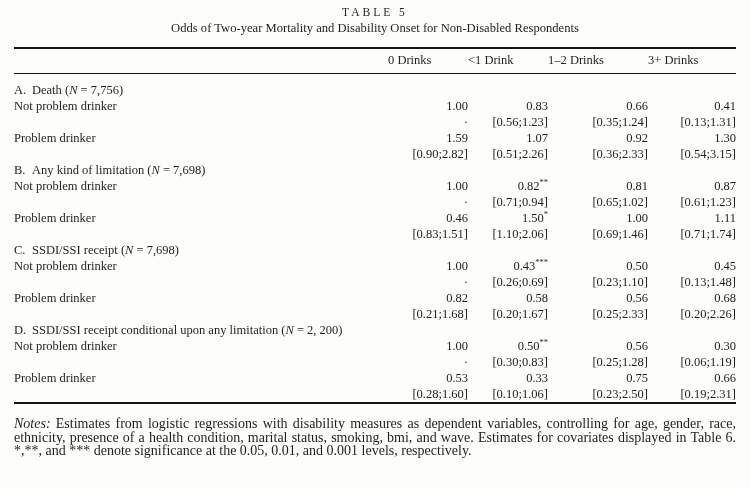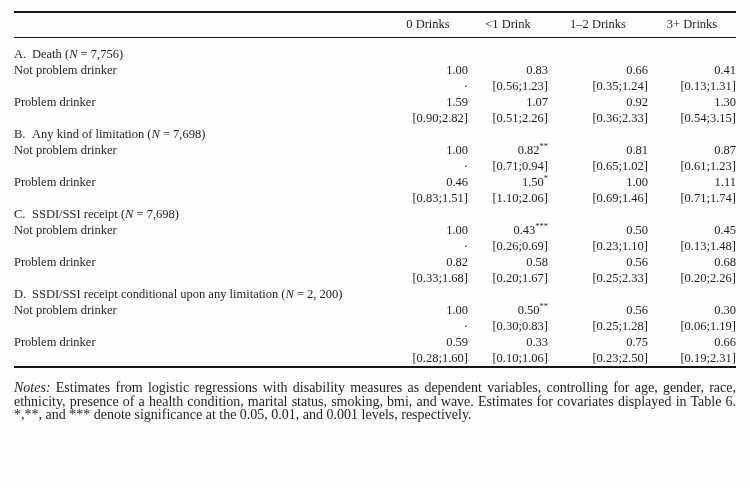--- a/index.html
+++ b/index.html
@@ -37,21 +37,21 @@
     width: 722px;
     border-collapse: collapse;
     table-layout: fixed;
     border-top: 2px solid #151515;
     border-bottom: 2px solid #151515;
     font-size: 12.5px;
   }
   table.results th {
     font-weight: normal;
     font-size: 12.5px;
-    text-align: center;
+    text-align: left;
     padding: 4px 0 5px 0;
     border-bottom: 1.2px solid #151515;
   }
   table.results th.label-col-header {
     text-align: left;
   }
   table.results td {
     padding: 0;
     line-height: 16px;
     vertical-align: bottom;
@@ -85,20 +85,24 @@
   }
   .notes .notes-label {
     font-style: italic;
   }
 </style>
 </head>
 <body>
 
 <div class="page">
 
+  <div class="title-block">
+    <div class="table-label">TABLE 5</div>
+    <div class="table-title">Odds of Two-year Mortality and Disability Onset for Non-Disabled Respondents</div>
+  </div>
 
   <table class="results">
     <colgroup>
       <col style="width:374px">
       <col style="width:80px">
       <col style="width:80px">
       <col style="width:100px">
       <col style="width:88px">
     </colgroup>
     <thead>
@@ -192,21 +196,21 @@
         </tr>
         <tr>
           <td class="row-label">Problem drinker</td>
           <td class="num">0.82</td>
           <td class="num">0.58</td>
           <td class="num">0.56</td>
           <td class="num">0.68</td>
         </tr>
         <tr>
           <td class="row-label"></td>
-          <td class="num">[0.33;1.68]</td>
+          <td class="num">[0.21;1.68]</td>
           <td class="num">[0.20;1.67]</td>
           <td class="num">[0.25;2.33]</td>
           <td class="num">[0.20;2.26]</td>
         </tr>
         <tr class="panel-heading-row">
           <td colspan="5" class="panel-heading"><span class="p-letter">D.</span>SSDI/SSI receipt conditional upon any limitation (<i>N</i> = 2, 200)</td>
         </tr>
         <tr>
           <td class="row-label">Not problem drinker</td>
           <td class="num">1.00</td>
@@ -216,21 +220,21 @@
         </tr>
         <tr>
           <td class="row-label"></td>
           <td class="num">·</td>
           <td class="num">[0.30;0.83]</td>
           <td class="num">[0.25;1.28]</td>
           <td class="num">[0.06;1.19]</td>
         </tr>
         <tr>
           <td class="row-label">Problem drinker</td>
-          <td class="num">0.59</td>
+          <td class="num">0.53</td>
           <td class="num">0.33</td>
           <td class="num">0.75</td>
           <td class="num">0.66</td>
         </tr>
         <tr>
           <td class="row-label"></td>
           <td class="num">[0.28;1.60]</td>
           <td class="num">[0.10;1.06]</td>
           <td class="num">[0.23;2.50]</td>
           <td class="num">[0.19;2.31]</td>

